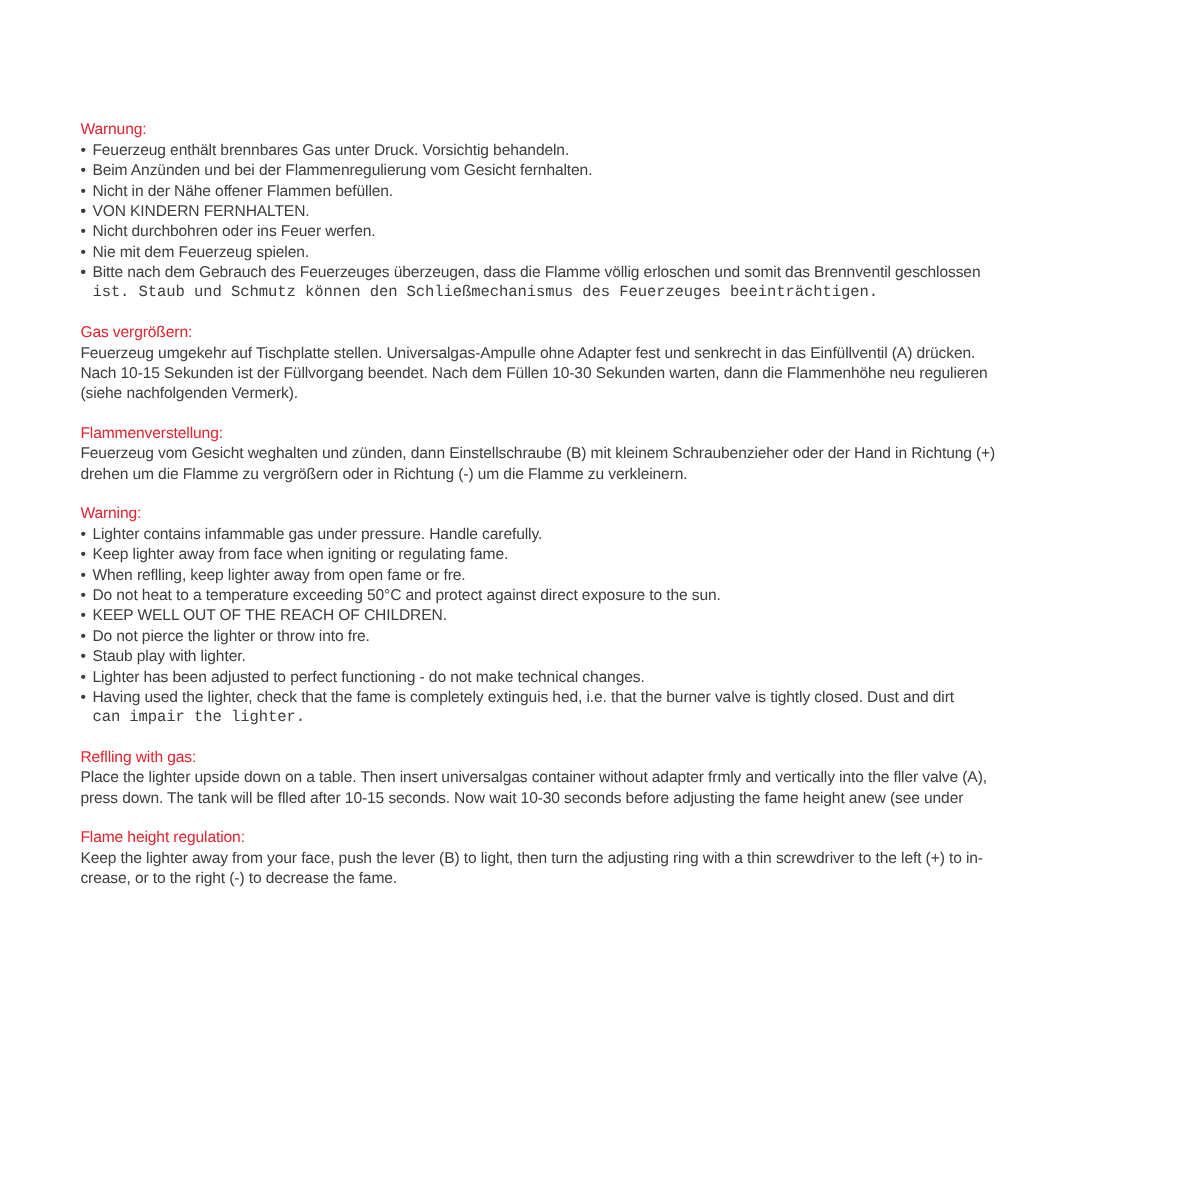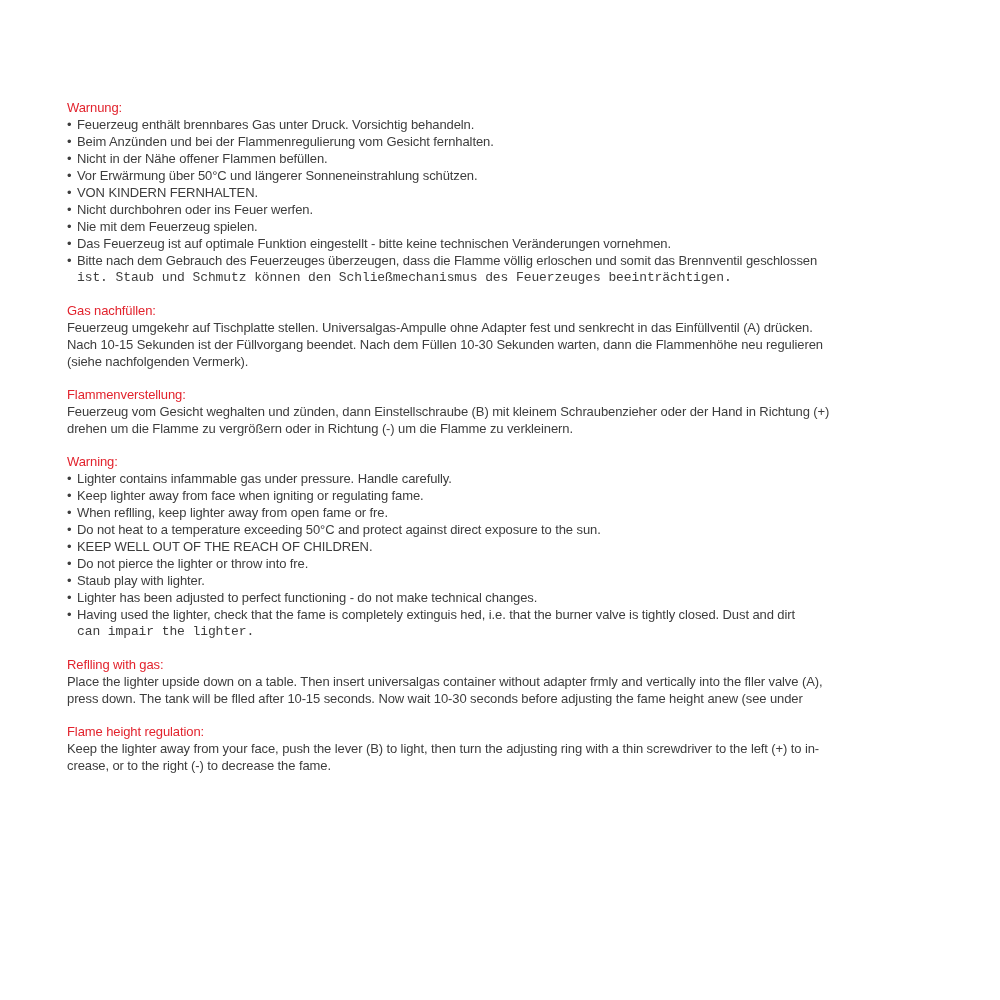--- a/index.html
+++ b/index.html
@@ -51,34 +51,34 @@
 
 <div class="doc">
   <div class="content">
 
     <section class="sec">
       <h2 class="hd">Warnung:</h2>
       <ul class="list">
         <li class="li"><span class="b">•</span><span class="t">Feuerzeug enthält brennbares Gas unter Druck. Vorsichtig behandeln.</span></li>
         <li class="li"><span class="b">•</span><span class="t">Beim Anzünden und bei der Flammenregulierung vom Gesicht fernhalten.</span></li>
         <li class="li"><span class="b">•</span><span class="t">Nicht in der Nähe offener Flammen befüllen.</span></li>
-        <li class="li"><span class="b">•</span><span class="t">Vor Erwärmung über 50°C und längerer Sonneneinstrahlung schützen.</span></li>
+        <li class="li"><span class="b">•</span></li>
         <li class="li"><span class="b">•</span><span class="t">VON KINDERN FERNHALTEN.</span></li>
         <li class="li"><span class="b">•</span><span class="t">Nicht durchbohren oder ins Feuer werfen.</span></li>
         <li class="li"><span class="b">•</span><span class="t">Nie mit dem Feuerzeug spielen.</span></li>
-        <li class="li"><span class="b">•</span><span class="t">Das Feuerzeug ist auf optimale Funktion eingestellt - bitte keine technischen Veränderungen vornehmen.</span></li>
+        <li class="li"><span class="b">•</span></li>
         <li class="li">
           <span class="b">•</span><span class="t">Bitte nach dem Gebrauch des Feuerzeuges überzeugen, dass die Flamme völlig erloschen und somit das Brennventil geschlossen</span>
           <div class="cont">ist. Staub und Schmutz können den Schließmechanismus des Feuerzeuges beeinträchtigen.</div>
         </li>
       </ul>
     </section>
 
     <section class="sec">
-      <h2 class="hd">Gas nachfüllen:</h2>
+      <h2 class="hd">Gas vergrößern:</h2>
       <p class="ln">Feuerzeug umgekehr auf Tischplatte stellen. Universalgas-Ampulle ohne Adapter fest und senkrecht in das Einfüllventil (A) drücken.</p>
       <p class="ln">Nach 10-15 Sekunden ist der Füllvorgang beendet. Nach dem Füllen 10-30 Sekunden warten, dann die Flammenhöhe neu regulieren</p>
       <p class="ln">(siehe nachfolgenden Vermerk).</p>
     </section>
 
     <section class="sec">
       <h2 class="hd">Flammenverstellung:</h2>
       <p class="ln">Feuerzeug vom Gesicht weghalten und zünden, dann Einstellschraube (B) mit kleinem Schraubenzieher oder der Hand in Richtung (+)</p>
       <p class="ln">drehen um die Flamme zu vergrößern oder in Richtung (-) um die Flamme zu verkleinern.</p>
     </section>

